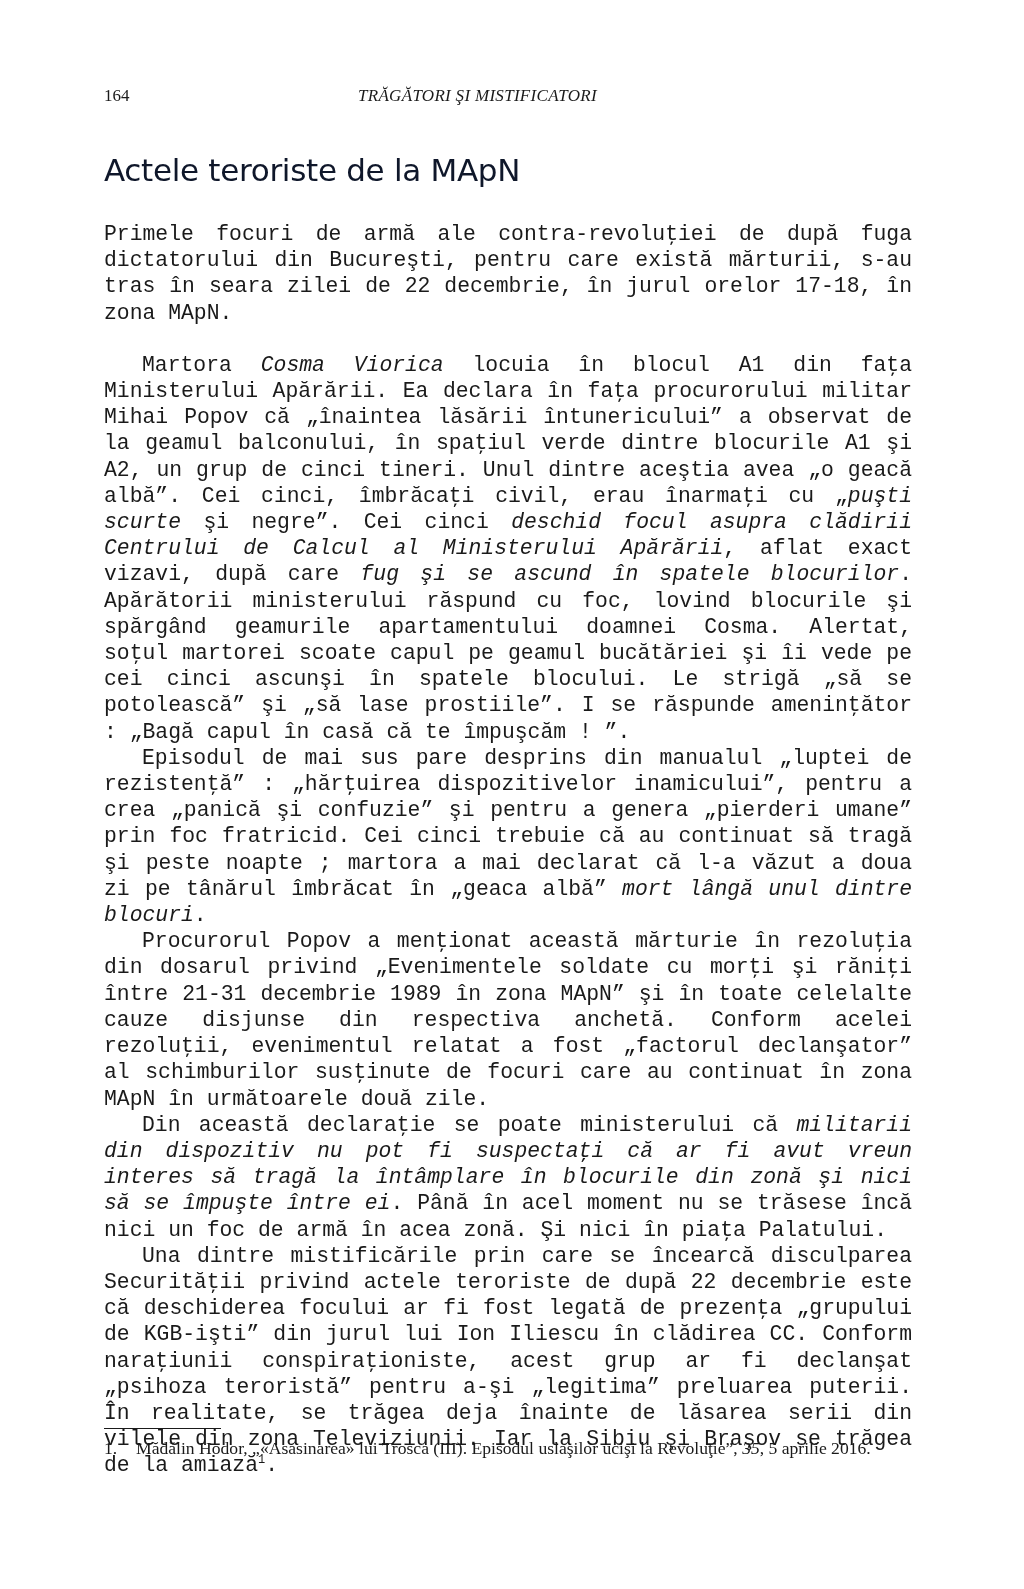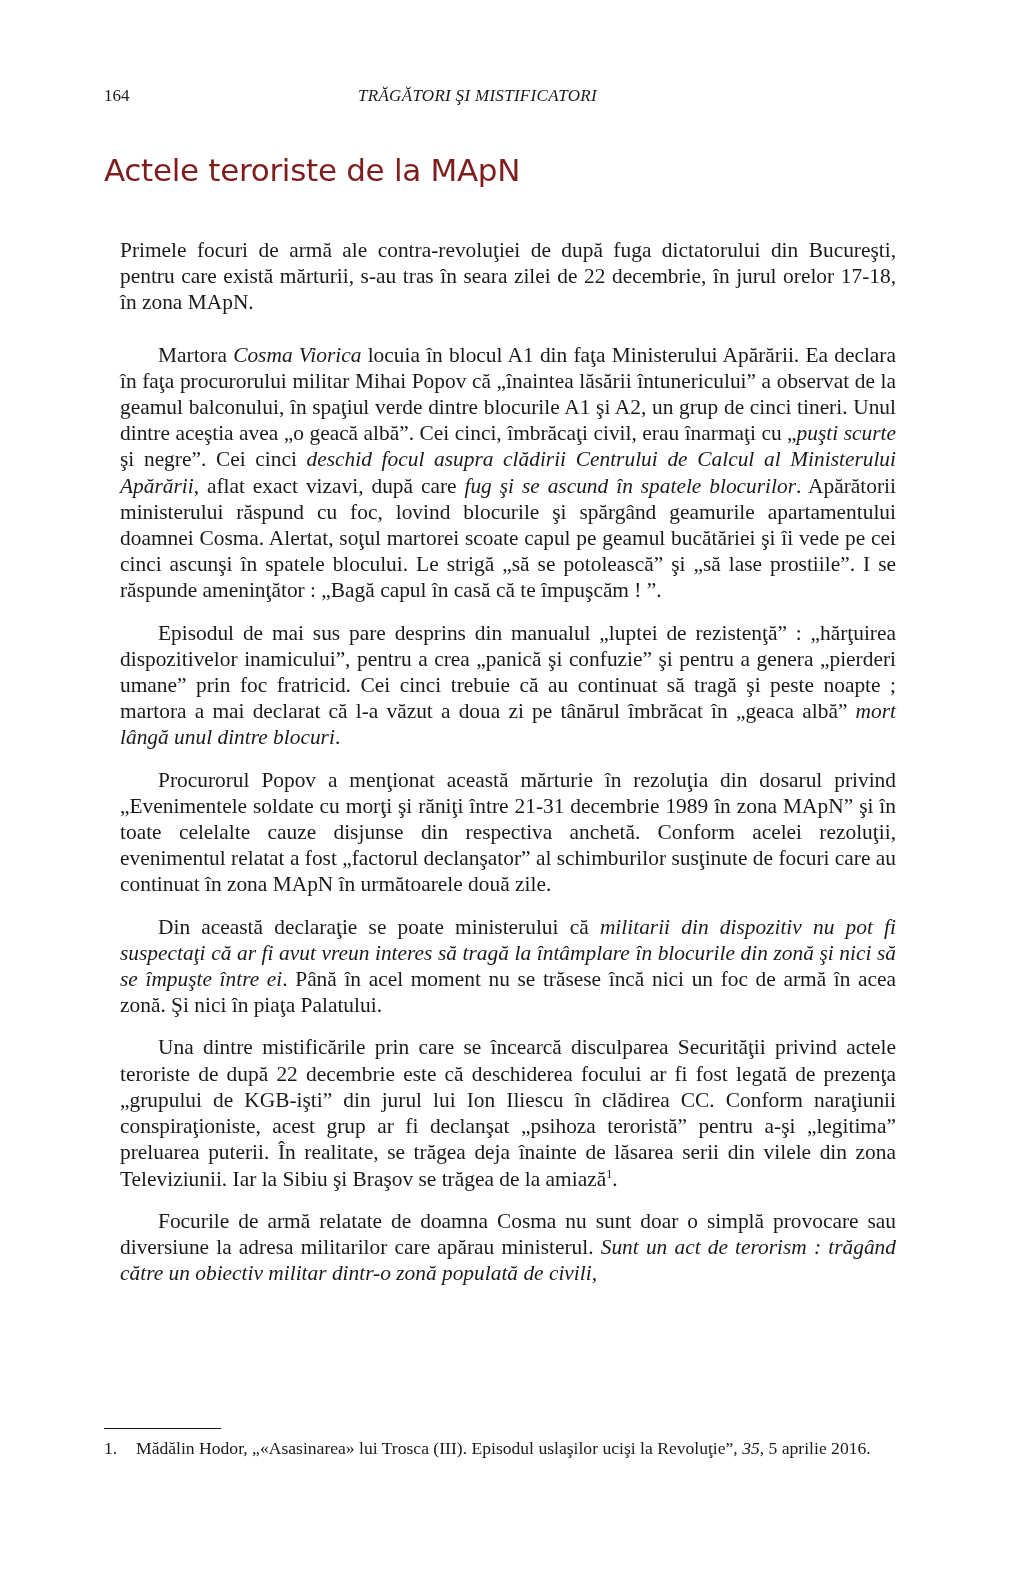--- a/index.html
+++ b/index.html
@@ -4,25 +4,25 @@
 <style>
   html, body { margin: 0; padding: 0; background: #ffffff; }
   body { width: 1024px; height: 1589px; position: relative; overflow: hidden; color: #1a1a1a; }
   .page { position: absolute; left: 104px; top: 0; width: 808px; }
   .running-head { position: absolute; top: 86px; left: 0; width: 808px; height: 26px;
     font-family: "Liberation Serif", serif; font-size: 17px; text-align: center; }
   .page-number { position: absolute; left: 0; top: 0; }
   .book-title { position: absolute; left: 254px; top: 0; letter-spacing: 0.3px; font-style: italic; }
   .chapter-title { position: absolute; top: 152px; left: 0;
     font-family: "DejaVu Sans", sans-serif; font-size: 31px; font-weight: normal; margin: 0;
-    letter-spacing: -0.3px; color: #7f1d1d; }
+    letter-spacing: -0.3px; color: #0f172a; }
   .body-text { position: absolute; top: 221px; left: 0; width: 808px;
     font-family: "Liberation Serif", serif; font-size: 21.4px; line-height: 26.2px;
     text-align: justify; }
-  .body-text p { margin: 16px; text-indent: 38px; hyphens: manual; }
+  .body-text p { margin: 0; text-indent: 38px; hyphens: manual; font-family: Liberation Mono, monospace; }
   .body-text p.first { text-indent: 0; }
   .body-text p.gap-before { margin-top: 26px; }
   .body-text i { font-style: italic; }
   .body-text sup { font-size: 12px; line-height: 0; vertical-align: super; }
   .footnote-rule { position: absolute; top: 1428px; left: 0; width: 117px; height: 0;
     border-top: 1.5px solid #1a1a1a; }
   .footnotes { position: absolute; top: 1437px; left: 0; width: 808px;
     font-family: "Liberation Serif", serif; font-size: 17.6px; line-height: 22px; }
   .footnote { position: relative; padding-left: 32px; text-align: left; }
   .fn-num { position: absolute; left: 0; top: 0; }
@@ -38,20 +38,19 @@
 
   <h1 class="chapter-title">Actele teroriste de la MApN</h1>
 
   <div class="body-text" id="body-text">
       <p class="first"><span>Primele focuri de armă ale contra-revoluţiei de după fuga dictatorului din Bucureşti, pentru care există mărturii, s-au tras în seara zilei de 22 decembrie, în jurul orelor 17-18, în zona MApN.</span></p>
       <p class="gap-before"><span>Martora </span><i>Cosma Viorica</i><span> locuia în blocul A1 din faţa Ministerului Apărării. Ea declara în faţa procurorului militar Mihai Popov că „înaintea lăsării întu­nericului” a observat de la geamul balconului, în spaţiul verde dintre blocurile A1 şi A2, un grup de cinci tineri. Unul dintre aceştia avea „o geacă albă”. Cei cinci, îmbrăcaţi civil, erau înarmaţi cu „</span><i>puşti scurte</i><span> şi negre”. Cei cinci </span><i>deschid focul asupra clădirii Centrului de Calcul al Ministerului Apărării</i><span>, aflat exact vizavi, după care </span><i>fug şi se ascund în spatele blocurilor</i><span>. Apărătorii ministerului răspund cu foc, lovind blocurile şi spărgând geamurile apartamentului doamnei Cosma. Alertat, soţul martorei scoate capul pe geamul bucătăriei şi îi vede pe cei cinci ascunşi în spatele blocului. Le strigă „să se potolească” şi „să lase prostiile”. I se răspunde ameninţător : „Bagă capul în casă că te împuşcăm ! ”.</span></p>
       <p><span>Episodul de mai sus pare desprins din manualul „luptei de rezistenţă” : „hărţuirea dispozitivelor inamicului”, pentru a crea „panică şi confuzie” şi pentru a genera „pierderi umane” prin foc fratricid. Cei cinci trebuie că au continuat să tragă şi peste noapte ; martora a mai declarat că l-a văzut a doua zi pe tânărul îmbrăcat în „geaca albă” </span><i>mort lângă unul dintre blocuri</i><span>.</span></p>
       <p><span>Procurorul Popov a menţionat această mărturie în rezoluţia din dosarul privind „Evenimentele soldate cu morţi şi răniţi între 21-31 decembrie 1989 în zona MApN” şi în toate celelalte cauze disjunse din respectiva anchetă. Conform acelei rezoluţii, evenimentul relatat a fost „factorul declanşator” al schimburilor susţinute de focuri care au continuat în zona MApN în următoarele două zile.</span></p>
       <p><span>Din această declaraţie se poate ministerului că </span><i>militarii din dispozitiv nu pot fi suspectaţi că ar fi avut vreun interes să tragă la întâmplare în blocurile din zonă şi nici să se împuşte între ei</i><span>. Până în acel moment nu se trăsese încă nici un foc de armă în acea zonă. Şi nici în piaţa Palatului.</span></p>
       <p><span>Una dintre mistificările prin care se încearcă disculparea Securităţii privind actele teroriste de după 22 decembrie este că deschiderea focului ar fi fost legată de prezenţa „grupului de KGB-işti” din jurul lui Ion Iliescu în clădirea CC. Conform naraţiunii conspiraţioniste, acest grup ar fi declanşat „psihoza tero­ristă” pentru a-şi „legitima” preluarea puterii. În realitate, se trăgea deja înainte de lăsarea serii din vilele din zona Televiziunii. Iar la Sibiu şi Braşov se trăgea de la amiază</span><sup>1</sup><span>.</span></p>
-      <p><span>Focurile de armă relatate de doamna Cosma nu sunt doar o simplă provo­care sau diversiune la adresa militarilor care apărau ministerul. </span><i>Sunt un act de terorism : trăgând către un obiectiv militar dintr-o zonă populată de civili,</i></p>
     </div>
 
   <div class="footnote-rule"></div>
   <div class="footnotes" id="footnotes">
       <div class="footnote"><span class="fn-num">1.</span><span>Mădălin Hodor, „«Asasinarea» lui Trosca (III). Episodul uslaşilor ucişi la Revoluţie”, </span><i>35</i><span>, 5 aprilie 2016.</span></div>
     </div>
 </div>
 
 </body></html>

